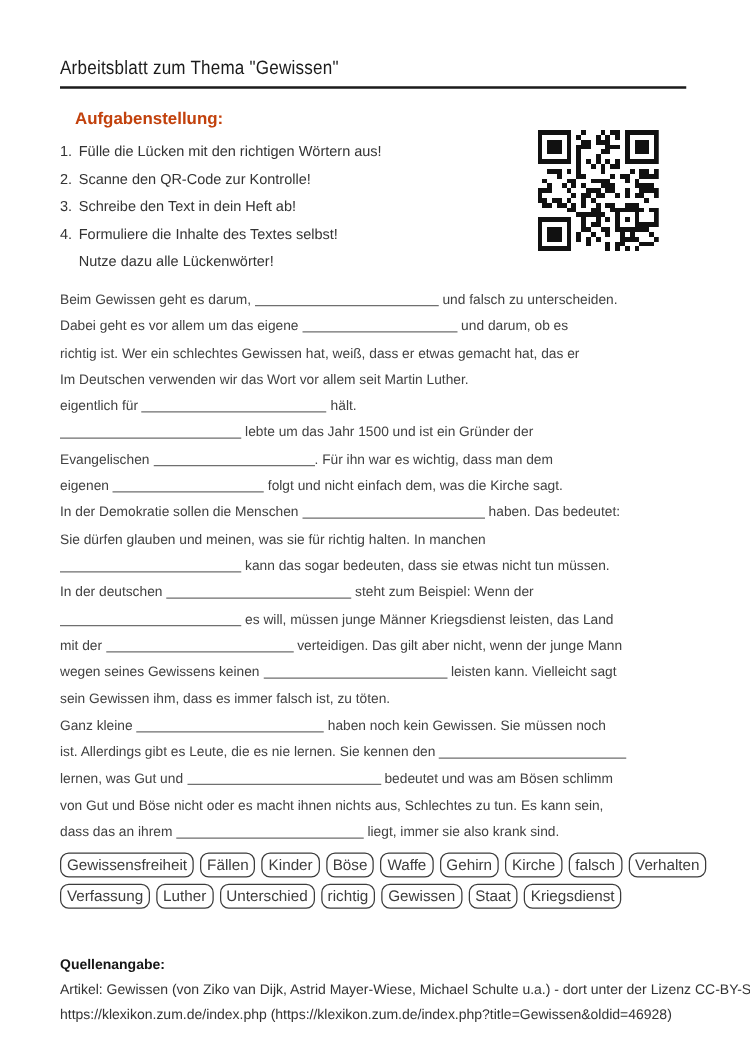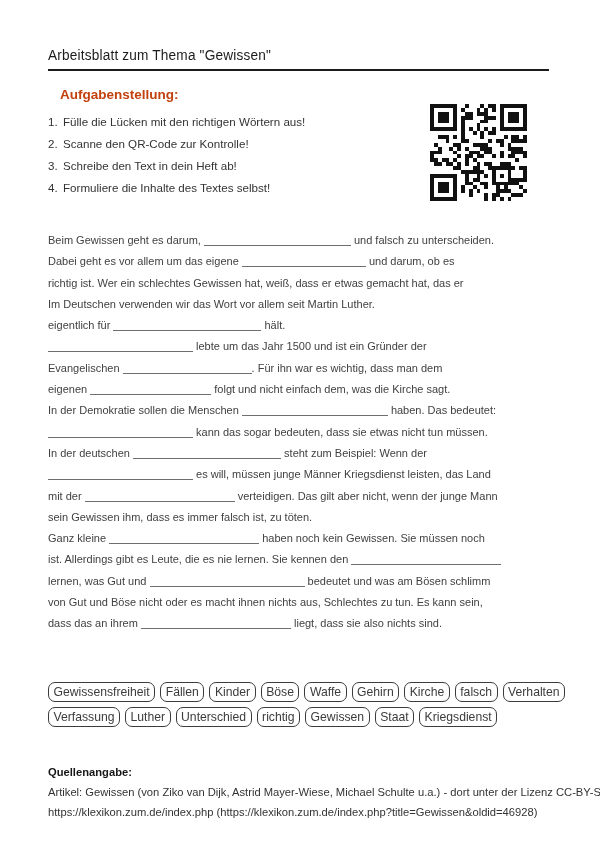--- a/index.html
+++ b/index.html
@@ -54,20 +54,21 @@
     <span class="t">Arbeitsblatt zum Thema "Gewissen"</span>
   </div>
 
   <div class="tasks-heading">Aufgabenstellung:</div>
 
   <div class="task-list">
       <div class="task-item"><span class="task-num">1.</span><span>Fülle die Lücken mit den richtigen Wörtern aus!</span></div>
       <div class="task-item"><span class="task-num">2.</span><span>Scanne den QR-Code zur Kontrolle!</span></div>
       <div class="task-item"><span class="task-num">3.</span><span>Schreibe den Text in dein Heft ab!</span></div>
       <div class="task-item"><span class="task-num">4.</span><span>Formuliere die Inhalte des Textes selbst!</span></div>
+      <div class="task-note">Nutze dazu alle Lückenwörter!</div>
     </div>
 
   <svg class="qr" viewBox="0 0 25 25" shape-rendering="crispEdges" xmlns="http://www.w3.org/2000/svg">
       <rect x="0" y="0" width="1" height="1" fill="#111111"></rect>
       <rect x="1" y="0" width="1" height="1" fill="#111111"></rect>
       <rect x="2" y="0" width="1" height="1" fill="#111111"></rect>
       <rect x="3" y="0" width="1" height="1" fill="#111111"></rect>
       <rect x="4" y="0" width="1" height="1" fill="#111111"></rect>
       <rect x="5" y="0" width="1" height="1" fill="#111111"></rect>
       <rect x="6" y="0" width="1" height="1" fill="#111111"></rect>
@@ -361,30 +362,32 @@
   <div class="ws">
       <div class="ws-line"><span>Beim Gewissen geht es darum, </span><span class="blank" style="width: 147px;"></span><span> und falsch zu unterscheiden.</span></div>
       <div class="ws-line"><span>Dabei geht es vor allem um das eigene </span><span class="blank" style="width: 124px;"></span><span> und darum, ob es</span></div>
       <div class="ws-line"><span>richtig ist. Wer ein schlechtes Gewissen hat, weiß, dass er etwas gemacht hat, das er</span></div>
       <div class="ws-line"><span>Im Deutschen verwenden wir das Wort vor allem seit Martin Luther.</span></div>
       <div class="ws-line"><span>eigentlich für </span><span class="blank" style="width: 148px;"></span><span> hält.</span></div>
       <div class="ws-line"><span class="blank" style="width: 145px;"></span><span> lebte um das Jahr 1500 und ist ein Gründer der</span></div>
       <div class="ws-line"><span>Evangelischen </span><span class="blank" style="width: 129px;"></span><span>. Für ihn war es wichtig, dass man dem</span></div>
       <div class="ws-line"><span>eigenen </span><span class="blank" style="width: 121px;"></span><span> folgt und nicht einfach dem, was die Kirche sagt.</span></div>
       <div class="ws-line"><span>In der Demokratie sollen die Menschen </span><span class="blank" style="width: 146px;"></span><span> haben. Das bedeutet:</span></div>
+      <div class="ws-line"><span>Sie dürfen glauben und meinen, was sie für richtig halten. In manchen</span></div>
       <div class="ws-line"><span class="blank" style="width: 145px;"></span><span> kann das sogar bedeuten, dass sie etwas nicht tun müssen.</span></div>
       <div class="ws-line"><span>In der deutschen </span><span class="blank" style="width: 148px;"></span><span> steht zum Beispiel: Wenn der</span></div>
       <div class="ws-line"><span class="blank" style="width: 145px;"></span><span> es will, müssen junge Männer Kriegsdienst leisten, das Land</span></div>
       <div class="ws-line"><span>mit der </span><span class="blank" style="width: 150px;"></span><span> verteidigen. Das gilt aber nicht, wenn der junge Mann</span></div>
+      <div class="ws-line"><span>wegen seines Gewissens keinen </span><span class="blank" style="width: 147px;"></span><span> leisten kann. Vielleicht sagt</span></div>
       <div class="ws-line"><span>sein Gewissen ihm, dass es immer falsch ist, zu töten.</span></div>
       <div class="ws-line"><span>Ganz kleine </span><span class="blank" style="width: 150px;"></span><span> haben noch kein Gewissen. Sie müssen noch</span></div>
       <div class="ws-line"><span>ist. Allerdings gibt es Leute, die es nie lernen. Sie kennen den </span><span class="blank" style="width: 150px;"></span></div>
       <div class="ws-line"><span>lernen, was Gut und </span><span class="blank" style="width: 155px;"></span><span> bedeutet und was am Bösen schlimm</span></div>
       <div class="ws-line"><span>von Gut und Böse nicht oder es macht ihnen nichts aus, Schlechtes zu tun. Es kann sein,</span></div>
-      <div class="ws-line"><span>dass das an ihrem </span><span class="blank" style="width: 150px;"></span><span> liegt, dass sie also nichts sind.</span></div>
+      <div class="ws-line"><span>dass das an ihrem </span><span class="blank" style="width: 150px;"></span><span> liegt, immer sie also krank sind.</span></div>
     </div>
 
   <div class="word-bank">
       <div class="bank-row">
         <span class="chip">Gewissensfreiheit</span>
         <span class="chip">Fällen</span>
         <span class="chip">Kinder</span>
         <span class="chip">Böse</span>
         <span class="chip">Waffe</span>
         <span class="chip">Gehirn</span>

